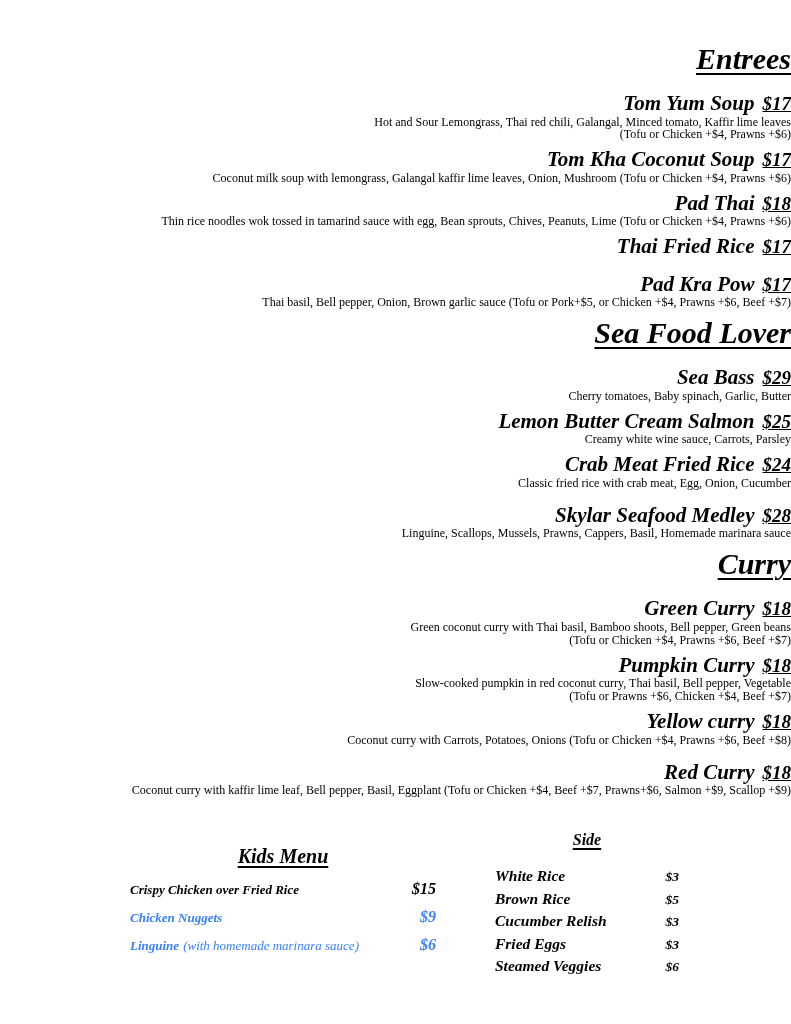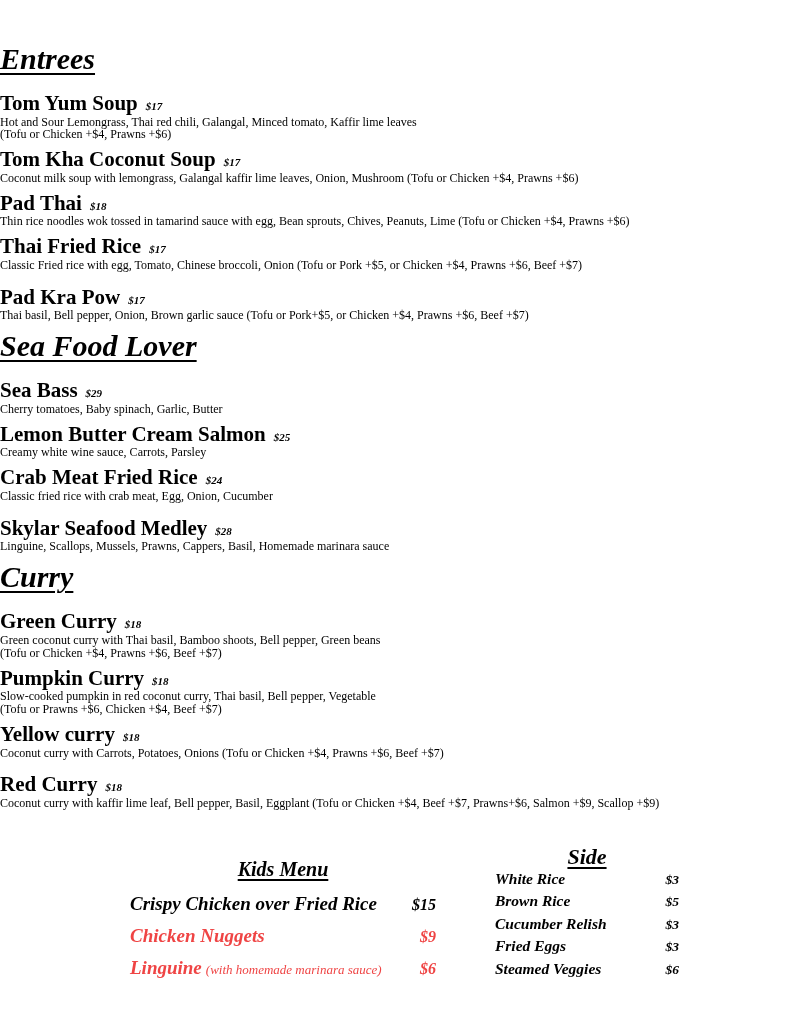--- a/index.html
+++ b/index.html
@@ -1,52 +1,52 @@
 <!DOCTYPE html>
 <html><head>
 <meta charset="utf-8">
 <style>
   html, body { margin:0; padding:0; }
   body {
     width:791px; height:1024px; background:#ffffff; overflow:hidden;
     font-family:"Liberation Serif", serif; color:#000;
   }
-  .menu-sections { text-align:left; }
+  .menu-sections { text-align:right; }
   .menu-section { }
   .menu-section:first-child { margin-top:42px; }
   .section-title { margin:0 0 16px 0; font-size:30px; font-weight:bold; font-style:italic; }
   .section-title .t { text-decoration:underline; text-decoration-thickness:2px; text-underline-offset:4px; }
   .menu-item { margin-bottom:7px; }
   .section-items .menu-item:last-child { margin-top:14px; }
   .item-header { line-height:1.12; }
-  .item-name { font-size:21px; font-weight:bold; }
-  .item-price { font-size:11px; font-weight:bold; font-style:italic; margin-left:8px; }
+  .item-name { font-size:21px; font-weight:bold; font-style:italic; }
+  .item-price { font-size:19px; font-weight:bold; font-style:italic; margin-left:8px;text-decoration:underline; }
   .item-desc { font-size:12px; line-height:1.08; }
 
   .bottom-block {
     margin-top:34px; display:flex; justify-content:space-between;
     padding-left:130px; padding-right:112px; box-sizing:border-box;
   }
   .col-kids { width:306px; margin-top:14px; }
   .col-side { width:184px; }
   .col-title { text-align:center; font-weight:bold; font-style:italic; margin:0 0 12px 0; }
   .col-kids .col-title { font-size:20px;font-style:italic; }
-  .col-side .col-title { font-size:22px; margin-bottom:0; }
+  .col-side .col-title { font-size:16px; margin-bottom:18px; }
   .col-title .t { text-decoration:underline; text-decoration-thickness:2px; text-underline-offset:3px; }
   .menu-row { display:flex; justify-content:space-between; align-items:baseline; }
   .col-kids .menu-row { margin-bottom:10px; }
   .col-side .menu-row { margin-bottom:4.5px; }
   .row-name { font-weight:bold; font-style:italic; }
-  .col-kids .row-name { font-size:19px; }
+  .col-kids .row-name { font-size:13px; }
   .col-side .row-name { font-size:15.5px; }
   .row-note { font-style:italic; font-weight:normal; font-size:13px; margin-left:4px; }
   .row-price { font-weight:bold; font-style:italic; text-align:right; }
   .col-kids .row-price { font-size:16px; min-width:40px; }
   .col-side .row-price { font-size:13.5px; min-width:30px; }
-  .menu-row.brown { color:#ef4444; }
+  .menu-row.brown { color:#3b82f6; }
 </style>
 </head>
 <body>
 
 <div class="menu-page">
   <div class="menu-sections">
       <section class="menu-section">
     <h2 class="section-title"><span class="t">Entrees</span></h2>
     <div class="section-items">
           <div class="menu-item">
@@ -71,23 +71,20 @@
       <span class="item-name">Pad Thai</span><span class="item-price">$18</span>
     </div>
     <div class="item-descs">
               <div class="item-desc">Thin rice noodles wok tossed in tamarind sauce with egg, Bean sprouts, Chives, Peanuts, Lime (Tofu or Chicken +$4, Prawns +$6)</div>
             </div>
   </div>
           <div class="menu-item">
     <div class="item-header">
       <span class="item-name">Thai Fried Rice</span><span class="item-price">$17</span>
     </div>
-    <div class="item-descs">
-              <div class="item-desc">Classic Fried rice with egg, Tomato, Chinese broccoli, Onion (Tofu or Pork +$5, or Chicken +$4, Prawns +$6, Beef +$7)</div>
-            </div>
   </div>
           <div class="menu-item">
     <div class="item-header">
       <span class="item-name">Pad Kra Pow</span><span class="item-price">$17</span>
     </div>
     <div class="item-descs">
               <div class="item-desc">Thai basil, Bell pepper, Onion, Brown garlic sauce (Tofu or Pork+$5, or Chicken +$4, Prawns +$6, Beef +$7)</div>
             </div>
   </div>
         </div>
@@ -148,21 +145,21 @@
     <div class="item-descs">
               <div class="item-desc">Slow-cooked pumpkin in red coconut curry, Thai basil, Bell pepper, Vegetable</div>
               <div class="item-desc">(Tofu or Prawns +$6, Chicken +$4, Beef +$7)</div>
             </div>
   </div>
           <div class="menu-item">
     <div class="item-header">
       <span class="item-name">Yellow curry</span><span class="item-price">$18</span>
     </div>
     <div class="item-descs">
-              <div class="item-desc">Coconut curry with Carrots, Potatoes, Onions (Tofu or Chicken +$4, Prawns +$6, Beef +$7)</div>
+              <div class="item-desc">Coconut curry with Carrots, Potatoes, Onions (Tofu or Chicken +$4, Prawns +$6, Beef +$8)</div>
             </div>
   </div>
           <div class="menu-item">
     <div class="item-header">
       <span class="item-name">Red Curry</span><span class="item-price">$18</span>
     </div>
     <div class="item-descs">
               <div class="item-desc">Coconut curry with kaffir lime leaf, Bell pepper, Basil, Eggplant (Tofu or Chicken +$4, Beef +$7, Prawns+$6, Salmon +$9, Scallop +$9)</div>
             </div>
   </div>

